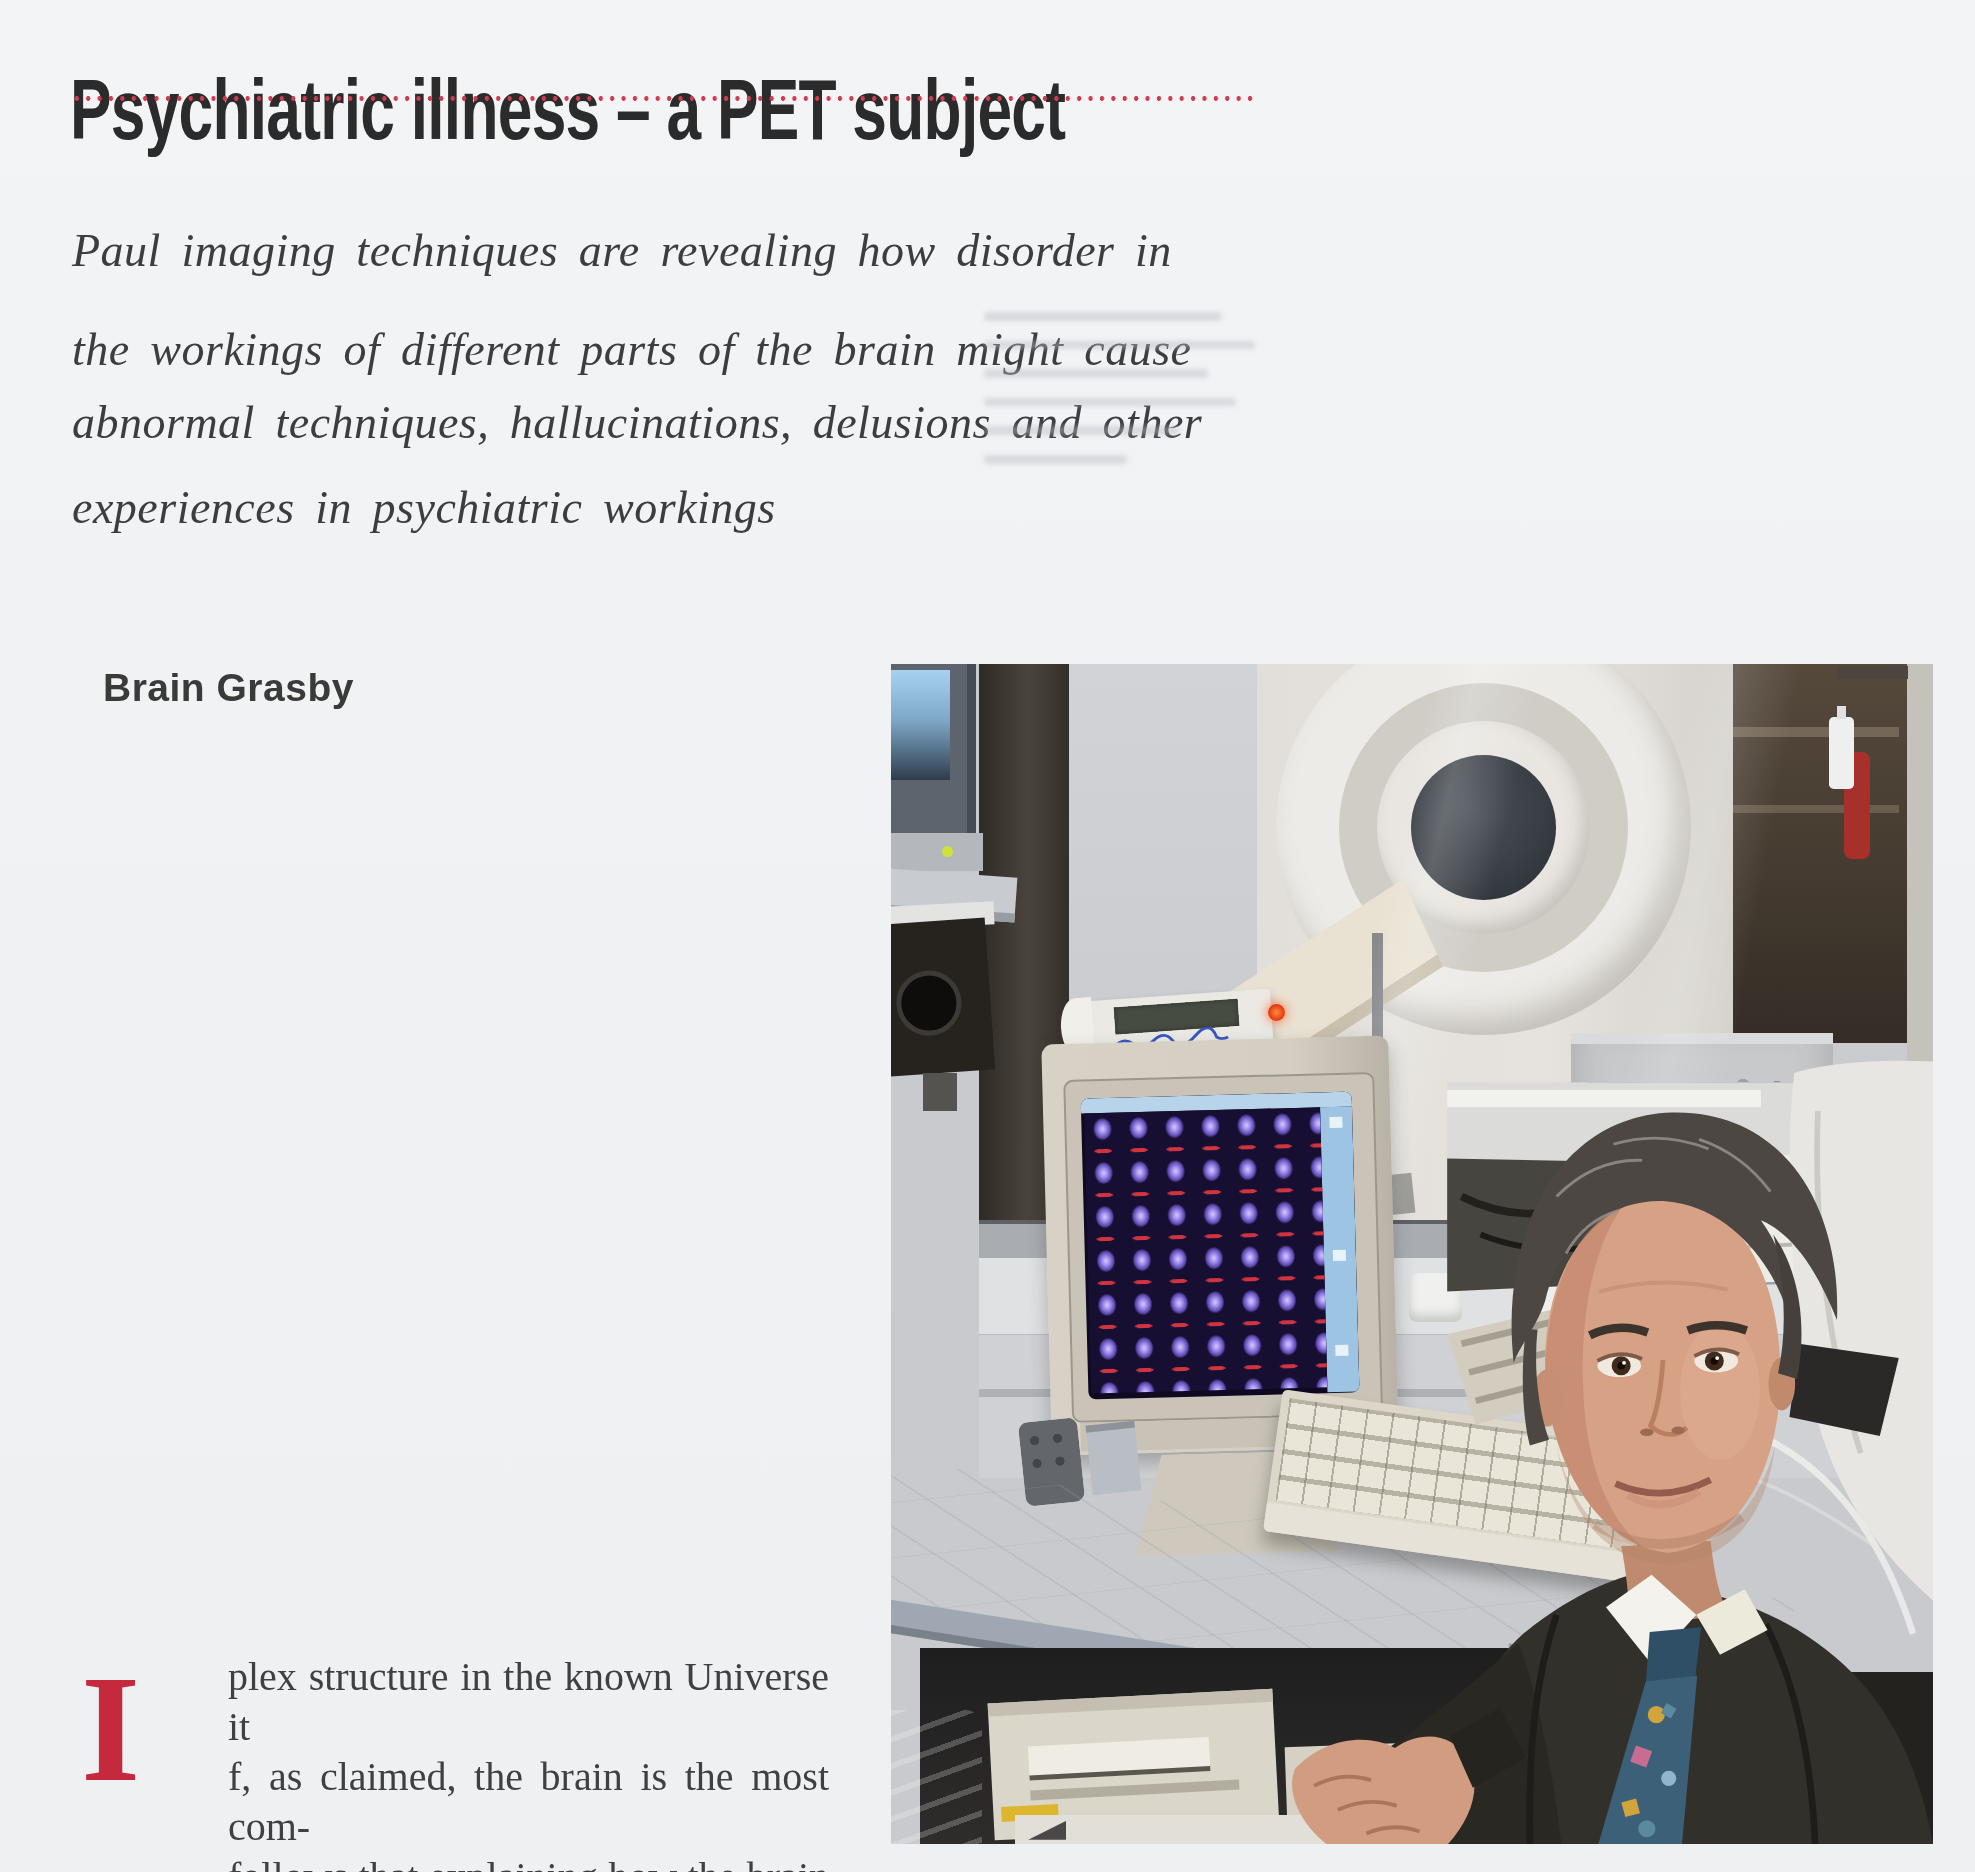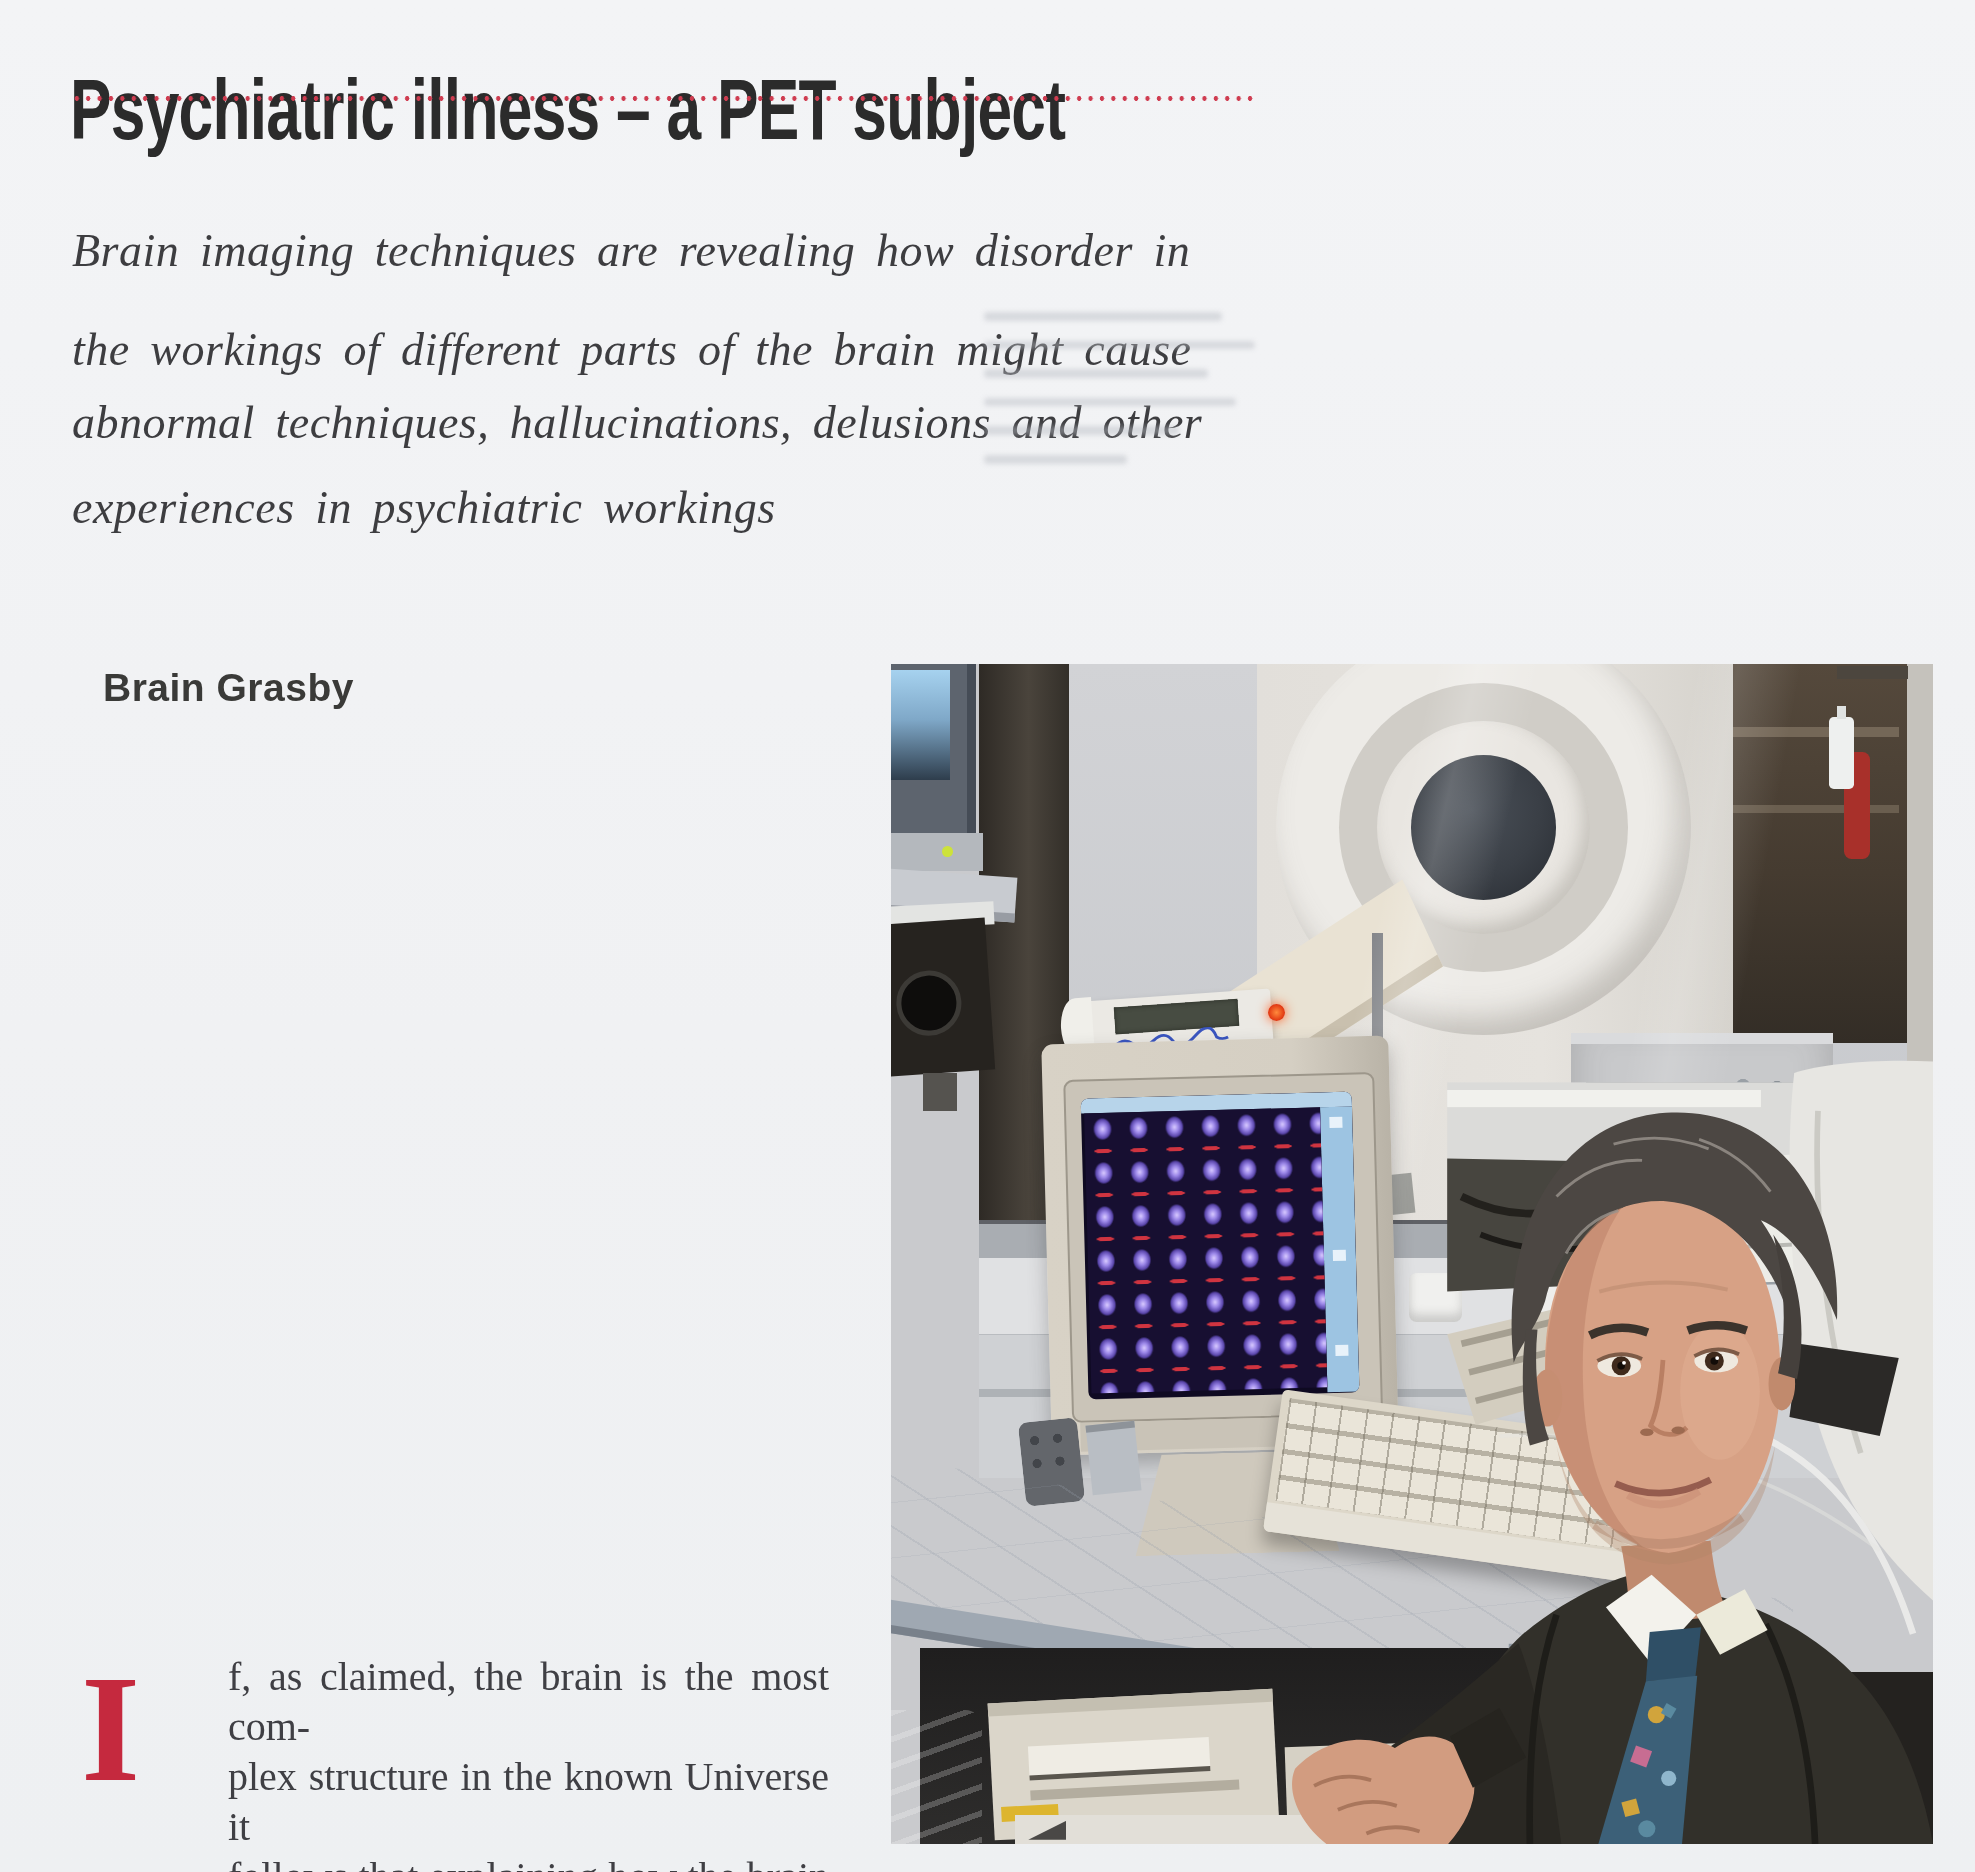--- a/index.html
+++ b/index.html
@@ -165,21 +165,21 @@
 </style>
 </head>
 <body>
 
 <div class="page">
 
   <h1 class="headline">Psychiatric illness – a PET subject</h1>
   <div class="headline-rule"></div>
 
   <div>
-    <div class="standfirst-line" style="top:224px">Brain imaging techniques are revealing how disorder in</div>
+    <div class="standfirst-line" style="top:224px">Paul imaging techniques are revealing how disorder in</div>
     <div class="standfirst-line" style="top:323px">the workings of different parts of the brain might cause</div>
     <div class="standfirst-line" style="top:396px">abnormal techniques, hallucinations, delusions and other</div>
     <div class="standfirst-line" style="top:481px">experiences in psychiatric workings</div>
   </div>
 
   <div class="ghost">
     <div style="width:238px"></div>
       <div style="width:271px"></div>
       <div style="width:224px"></div>
     <div style="width:252px"></div>
@@ -362,20 +362,20 @@
         <ellipse cx="828" cy="806" rx="7" ry="4" fill="#9c6a50"></ellipse>
       <path d="M762,862 Q812,884 862,858" stroke="#955c4e" stroke-width="7" fill="none"></path>
       <path d="M775,874 Q812,896 850,870" stroke="#c98f76" stroke-width="8" fill="none" opacity=".6"></path>
       <path d="M740,905 Q815,950 895,897" stroke="#a87a61" stroke-width="10" fill="none" opacity=".4"></path>
       <path d="M745,660 q65,-18 135,-2" stroke="#b8876b" stroke-width="4" fill="none" opacity=".5"></path>
     </svg>
   </div>
 
   <div class="bodycopy">
     <div class="drop-cap">I</div>
+    <div class="bline indent">plex structure in the known Universe it</div>
     <div class="bline indent">f, as claimed, the brain is the most com-</div>
-    <div class="bline indent">plex structure in the known Universe it</div>
     <div class="bline indent">follows that explaining how the brain</div>
 
   </div>
 
 </div>
 
 
 </body></html>

